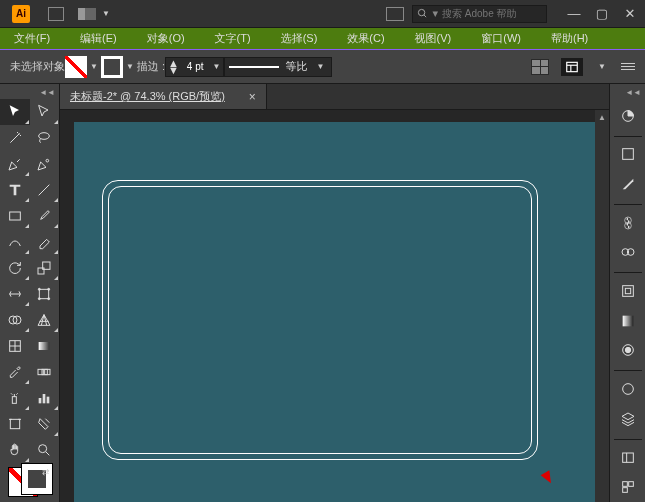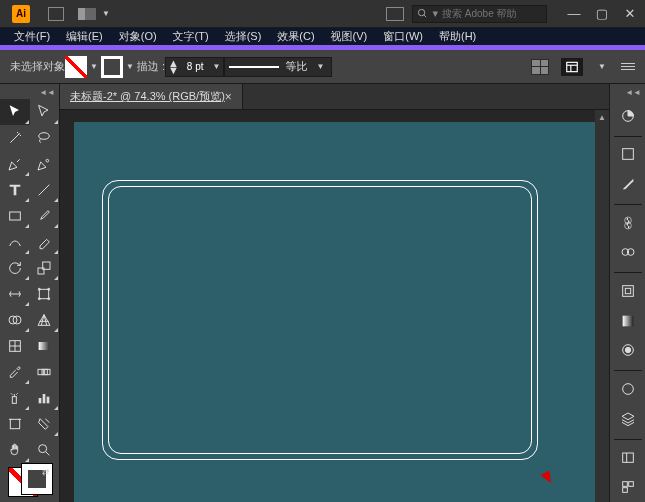--- a/index.html
+++ b/index.html
@@ -9,21 +9,21 @@
 .titlebar-left{display:flex;align-items:center;gap:10px}
 .doc-switch{width:16px;height:14px;border:1px solid #888}
 .layout-menu{display:flex;align-items:center;gap:3px;padding:2px 4px}
 .layout-icon{width:18px;height:12px;background:linear-gradient(to right,#999 40%,#666 40%)}
 .titlebar-center{flex:1}
 .titlebar-right{display:flex;align-items:center;gap:8px}
 .search-box{display:flex;align-items:center;background:#262626;border:1px solid #1a1a1a;height:18px;padding:0 4px;gap:4px}
 .search-box input{background:transparent;border:none;outline:none;width:100px;color:#888;font-size:10px}
 .win-btns{display:flex;gap:6px;margin-left:8px}
 .win-btn{width:22px;height:18px;display:flex;align-items:center;justify-content:center;color:#ccc;font-size:13px}
-.menubar{height:22px;background:#0f172a;display:flex;align-items:center;padding:0 8px;gap:4px;border-bottom:5px solid #8b5cf6}
+.menubar{height:22px;background:#4d7c0f;display:flex;align-items:center;padding:0 8px;gap:18px;border-bottom:1px solid #8b5cf6}
 .menu-item{padding:2px 6px;font-size:11px}
 .optbar{height:34px;background:#434343;display:flex;align-items:center;padding:0 10px;border-bottom:1px solid #1a1a1a}
 .opt-label{color:#ccc;font-size:11px}
 .fill-swatch{width:22px;height:22px;background:#fff;position:relative}
 .fill-swatch::after{content:"";position:absolute;inset:0;background:linear-gradient(to top right,transparent 45%,red 45%,red 55%,transparent 55%)}
 .stroke-swatch{width:22px;height:22px;background:#434343;border:3px solid #fff;position:relative}
 .dd{display:flex;align-items:center;background:#434343}
 .dd-arrow{font-size:8px;padding:0 3px;color:#ccc}
 .stepper{display:flex;align-items:center;background:#2a2a2a;border:1px solid #1a1a1a;height:20px}
 .stepper-btns{display:flex;flex-direction:column;font-size:6px;line-height:7px;padding:0 2px}
@@ -46,21 +46,21 @@
 .tool.active{background:#2a2a2a}
 .tool svg{width:16px;height:16px}
 .tool .corner{position:absolute;bottom:1px;right:1px;width:0;height:0;border:2px solid transparent;border-right-color:#ccc;border-bottom-color:#ccc}
 .fillstroke{position:relative;width:44px;height:44px;margin:4px auto}
 .fs-fill{position:absolute;top:0;left:0;width:30px;height:30px;background:#fff;border:1px solid #000}
 .fs-fill::after{content:"";position:absolute;inset:0;background:linear-gradient(to top right,transparent 44%,red 44%,red 56%,transparent 56%)}
 .fs-stroke{position:absolute;bottom:0;right:0;width:30px;height:30px;background:#434343;border:6px solid #fff;outline:1px solid #000}
 .fs-swap{position:absolute;top:0;right:2px;font-size:9px;color:#ccc}
 .canvas-area{flex:1;display:flex;flex-direction:column;background:#262626}
 .doc-tabs{height:26px;background:#323232;display:flex;align-items:center;border-bottom:1px solid #1a1a1a}
-.doc-tab{height:100%;display:flex;align-items:center;padding:0 10px;background:#434343;gap:0;border-right:1px solid #1a1a1a}
+.doc-tab{height:100%;display:flex;align-items:center;padding:0 10px;background:#434343;gap:24px;border-right:1px solid #1a1a1a}
 .doc-tab-close{font-size:12px;color:#ccc}
 .canvas-wrap{flex:1;position:relative;overflow:hidden}
 .canvas{position:absolute;top:12px;left:14px;right:14px;bottom:0;background:#2d5f6b}
 .rrect{position:absolute;border:1px solid #fff;border-radius:16px}
 .r1{top:58px;left:28px;width:436px;height:280px}
 .r2{top:64px;left:34px;width:424px;height:268px;border-radius:13px}
 .cursor{position:absolute;bottom:18px;right:42px;width:0;height:0;border-left:5px solid transparent;border-right:5px solid transparent;border-top:12px solid #d00;transform:rotate(-30deg)}
 .vscroll{position:absolute;right:0;top:0;bottom:0;width:14px;background:#323232}
 .vscroll-up,.vscroll-down{height:14px;display:flex;align-items:center;justify-content:center;font-size:8px;color:#aaa}
 .panels{width:36px;background:#434343;border-left:1px solid #1a1a1a;display:flex;flex-direction:column;align-items:center;gap:2px;padding-top:4px}
@@ -121,21 +121,21 @@
   <div class="dd">
       <div class="stroke-swatch"></div>
       <span class="dd-arrow">▼</span>
     </div>
   <span class="opt-label">描边 :</span>
   <div class="stepper">
     <div class="stepper-btns">
         <span>▲</span>
         <span>▼</span>
       </div>
-    <span class="stepper-val">8 pt</span>
+    <span class="stepper-val">4 pt</span>
     <span class="dd-arrow">▼</span>
   </div>
   <div class="profile-sel">
     <div class="profile-line"></div>
     <span>等比</span>
     <span class="dd-arrow">▼</span>
   </div>
   <div class="opt-right">
     <div class="grid-icon">
         <span></span>

